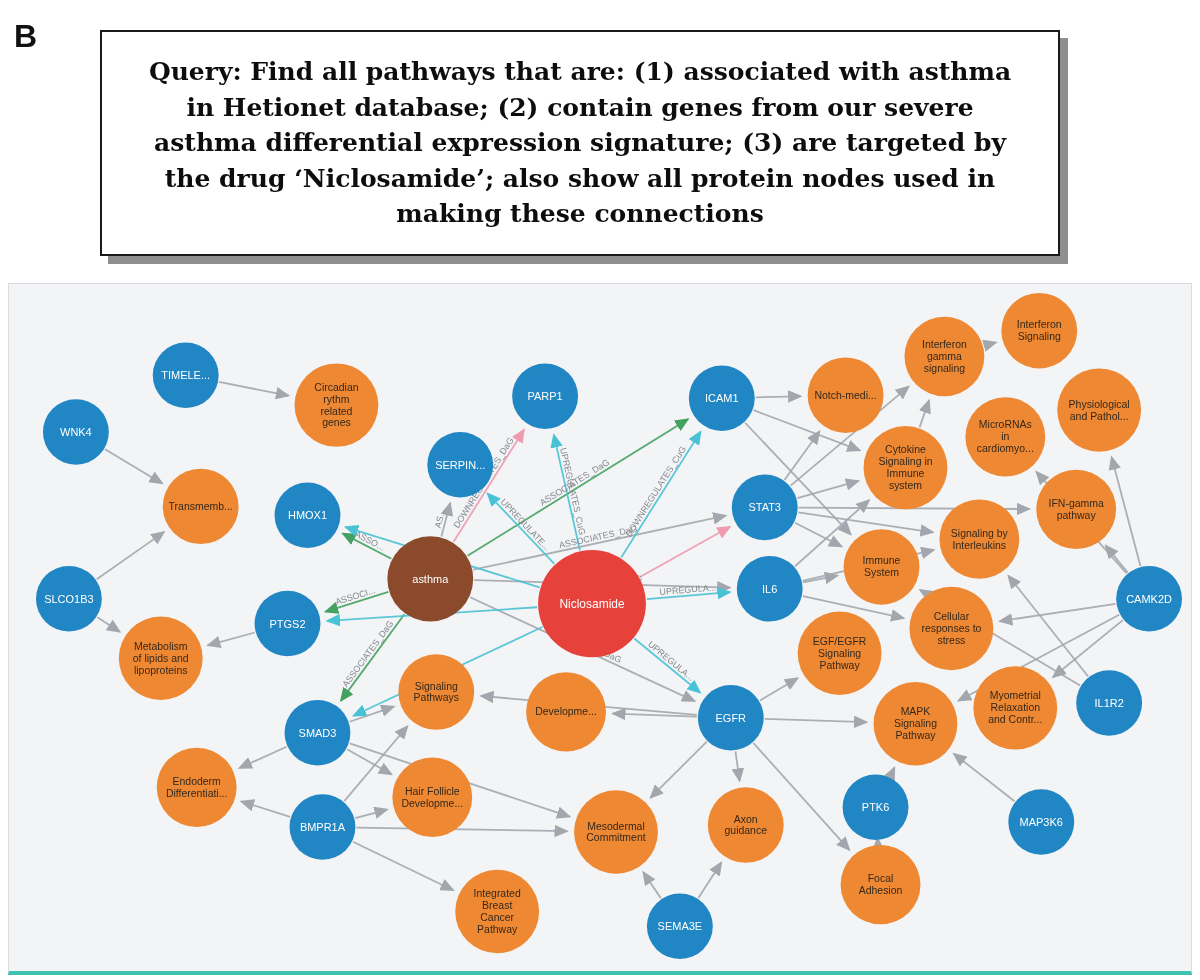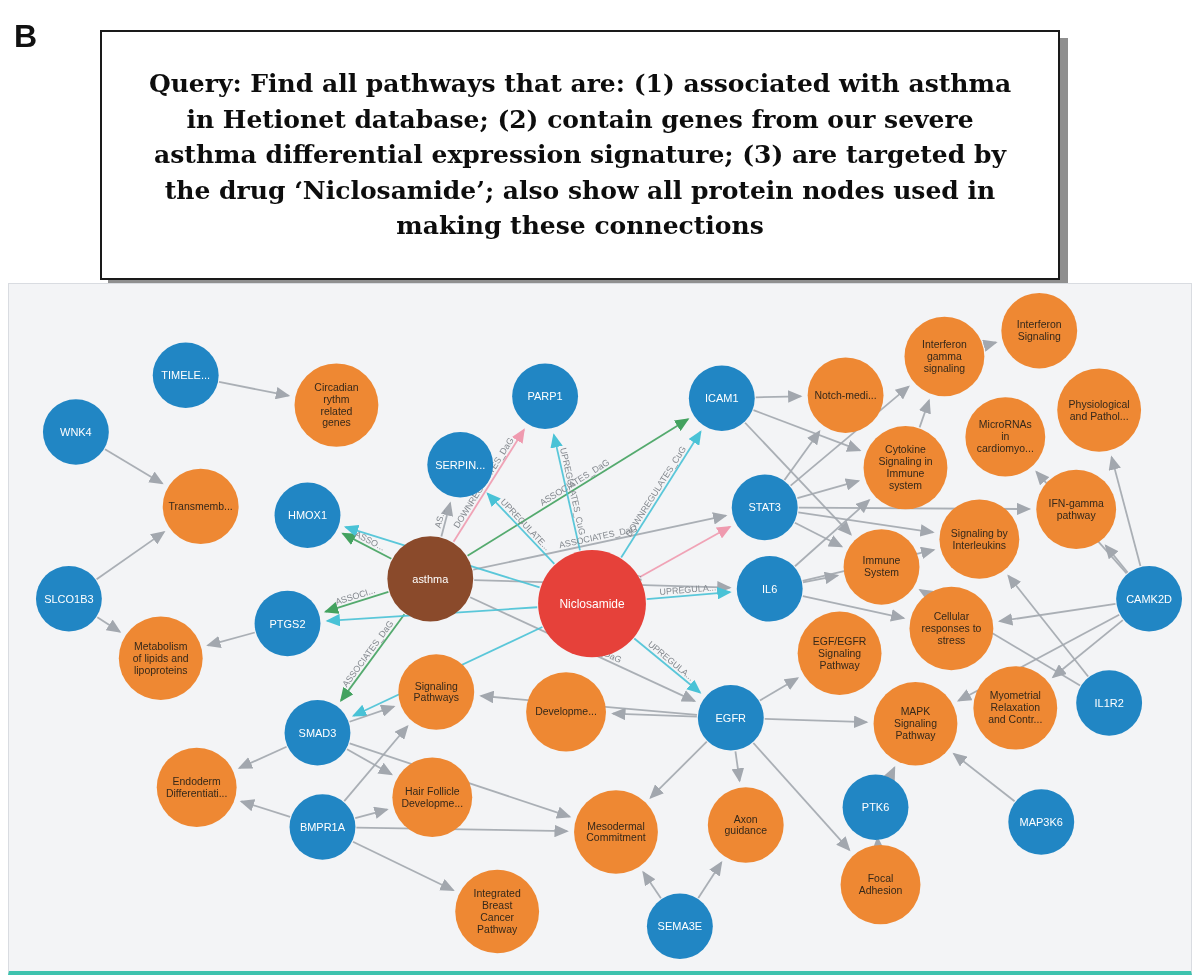--- a/index.html
+++ b/index.html
@@ -22,21 +22,21 @@
   }
   .query-box {
     position: absolute;
     left: 100px;
     top: 30px;
     width: 960px;
     box-sizing: border-box;
     background: #ffffff;
     border: 2px solid #1a1a1a;
     box-shadow: 8px 8px 0 0 #8f8f8f;
-    padding: 34px 30px;
+    padding: 22px 30px;
   }
   .query-box p {
     margin: 0;
     font-family: "DejaVu Serif", "Liberation Serif", serif;
     font-weight: bold;
     font-size: 25px;
     line-height: 1.42;
     text-align: center;
     color: #0d0d0d;
   }

